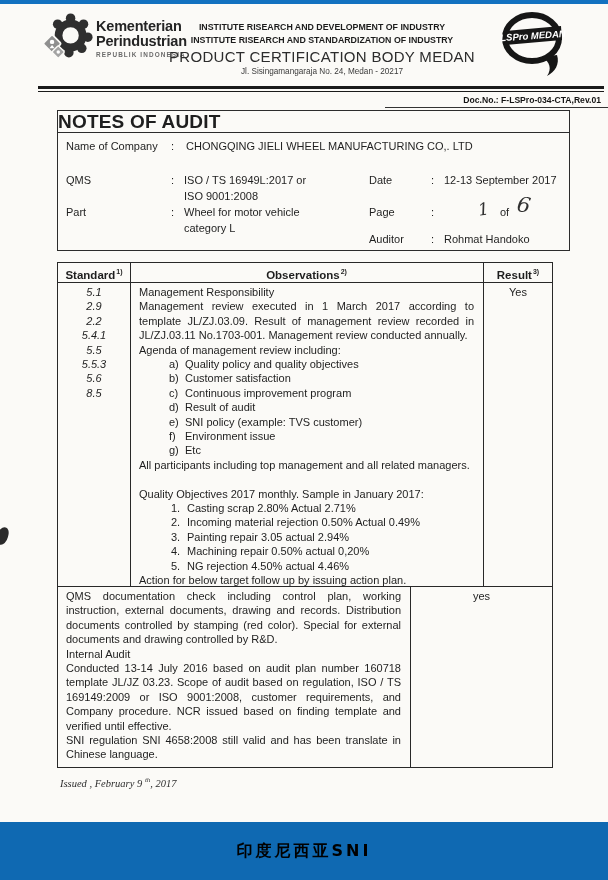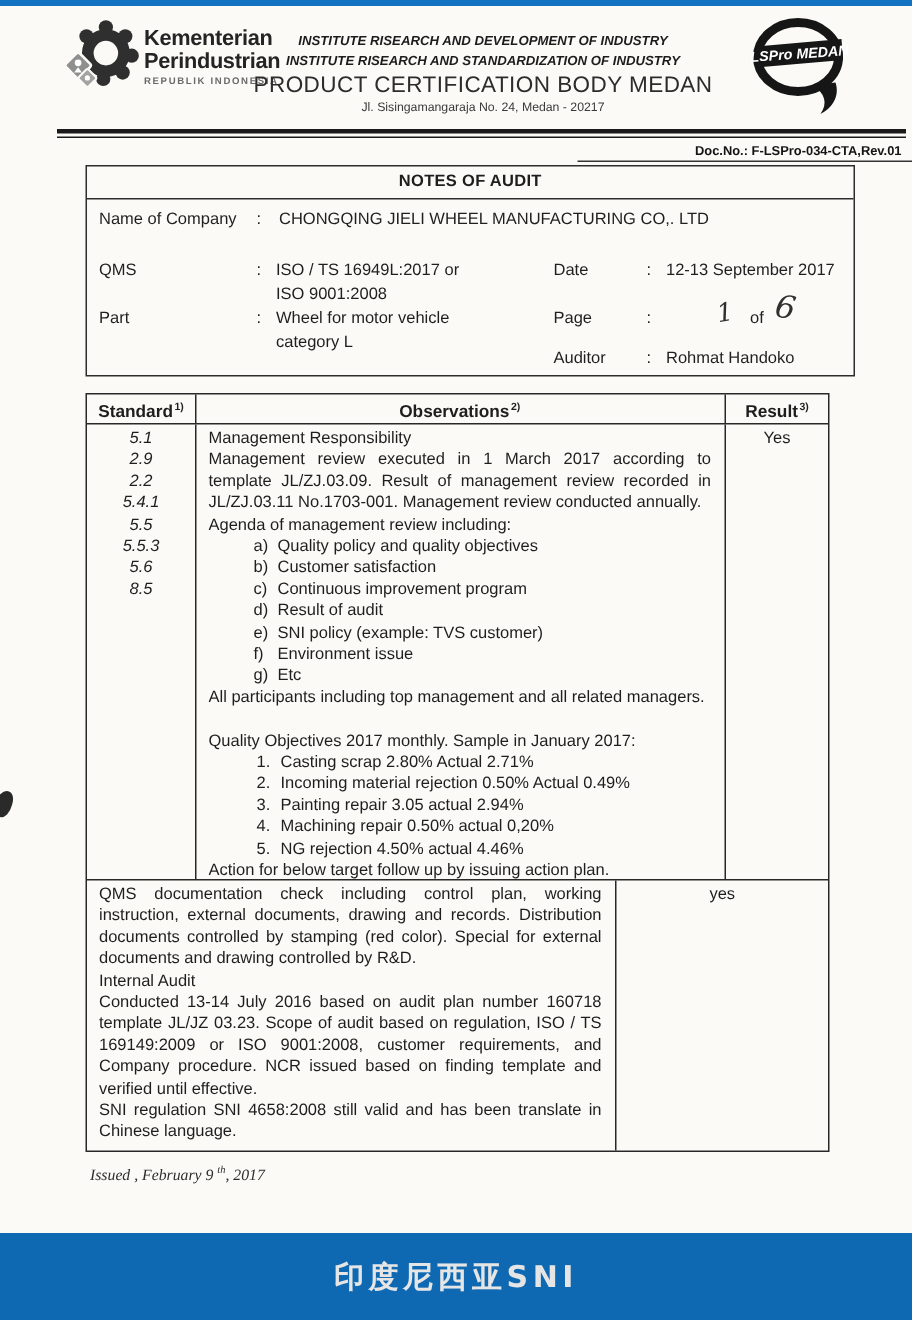--- a/index.html
+++ b/index.html
@@ -8,36 +8,36 @@
     background:#fbfaf7; font-family:"Liberation Sans", sans-serif; color:#1e1e1e;
   }
   .top-strip { position:absolute; top:0; left:0; width:608px; height:4px; background:#1271c0; }
 
   
   .gov-logo { position:absolute; left:42px; top:13px; width:52px; height:50px; }
   .gov-text { position:absolute; left:96px; top:19px; }
   .gov-name { font-weight:bold; font-size:14.5px; line-height:15px; letter-spacing:-0.2px; color:#242424; }
   .gov-rep  { font-size:6.4px; font-weight:bold; letter-spacing:1.1px; color:#6a6a6a; margin-top:2px; }
   .center-text { position:absolute; left:150px; top:21px; width:344px; text-align:center; }
-  .inst { font-weight:bold; font-size:8.8px; line-height:12.5px; color:#1c1c1c;font-style:italic; }
+  .inst { font-weight:bold; font-size:8.8px; line-height:12.5px; color:#1c1c1c; }
   .body-name { font-size:15px; line-height:19px; letter-spacing:0.3px; color:#2c2c2c; margin-top:1px; }
   .contact { font-size:7.5px; color:#3a3a3a; margin-top:3px; }
   .addr { font-size:8.2px; color:#3a3a3a; margin-top:1px; }
   .lspro-logo { position:absolute; left:497px; top:9px; }
 
   .double-rule { position:absolute; left:38px; width:566px; top:86px; height:2px;
     border-top:3px solid #1a1a1a; border-bottom:1px solid #1a1a1a; }
   .doc-no { position:absolute; right:7px; top:95px; font-size:8.6px; font-weight:bold; color:#141414; }
   .doc-underline { position:absolute; left:385px; right:0; top:107px; height:1.4px; background:#333; }
 
   
   .notes-box { position:absolute; left:57px; top:110px; width:513px; height:141px;
     border:1.6px solid #2c2c2c; box-sizing:border-box; }
-  .notes-title { height:21px; border-bottom:1.6px solid #2c2c2c; text-align:center;
-    font-weight:bold; font-size:11px; line-height:21px; letter-spacing:0.2px; }
+  .notes-title { height:21px; border-bottom:1.6px solid #2c2c2c; text-align:left;
+    font-weight:bold; font-size:19px; line-height:21px; letter-spacing:0.2px; }
   .fld { position:absolute; font-size:11px; white-space:nowrap; color:#1f1f1f; }
   .hand { font-family:"DejaVu Serif", serif; font-style:italic; color:#303030; display:inline-block; }
 
   
   .audit-table { position:absolute; left:57px; top:262px; width:496px;
     border:1.6px solid #282828; box-sizing:border-box; font-size:11px; }
   .t-header { display:flex; border-bottom:1.6px solid #282828; font-weight:bold;
     font-size:11.5px; height:19px; line-height:18px; }
   .t-header sup { font-size:7px; margin-left:1px; }
   .t-row { display:flex; }
@@ -58,21 +58,21 @@
 
   .issued { position:absolute; left:60px; top:776px; font-family:"Liberation Serif", serif;
     font-style:italic; font-size:10.5px; color:#2d2d2d;text-align:center; }
   .issued sup { font-size:7px; }
 
   .smudge { position:absolute; left:-3px; top:527px; width:11px; height:18px; background:#2a2a2a;
     border-radius:60% 40% 55% 45%; transform:rotate(14deg); }
 
   .bottom-bar { position:absolute; left:0; top:822px; width:608px; height:58px; background:#0f69b2;
     display:flex; align-items:center; justify-content:center; }
-  .bottom-text { color:#e5e5e5; font-weight:bold; font-size:20px; letter-spacing:3px;
+  .bottom-text { color:#000000; font-weight:bold; font-size:16px; letter-spacing:3px;
     font-family:"DejaVu Sans", sans-serif; }
 </style>
 </head>
 <body>
 
 <div class="page">
   <div class="top-strip"></div>
 
   <div class="gov-logo">
     <svg width="52" height="50" viewBox="0 0 60 58">

